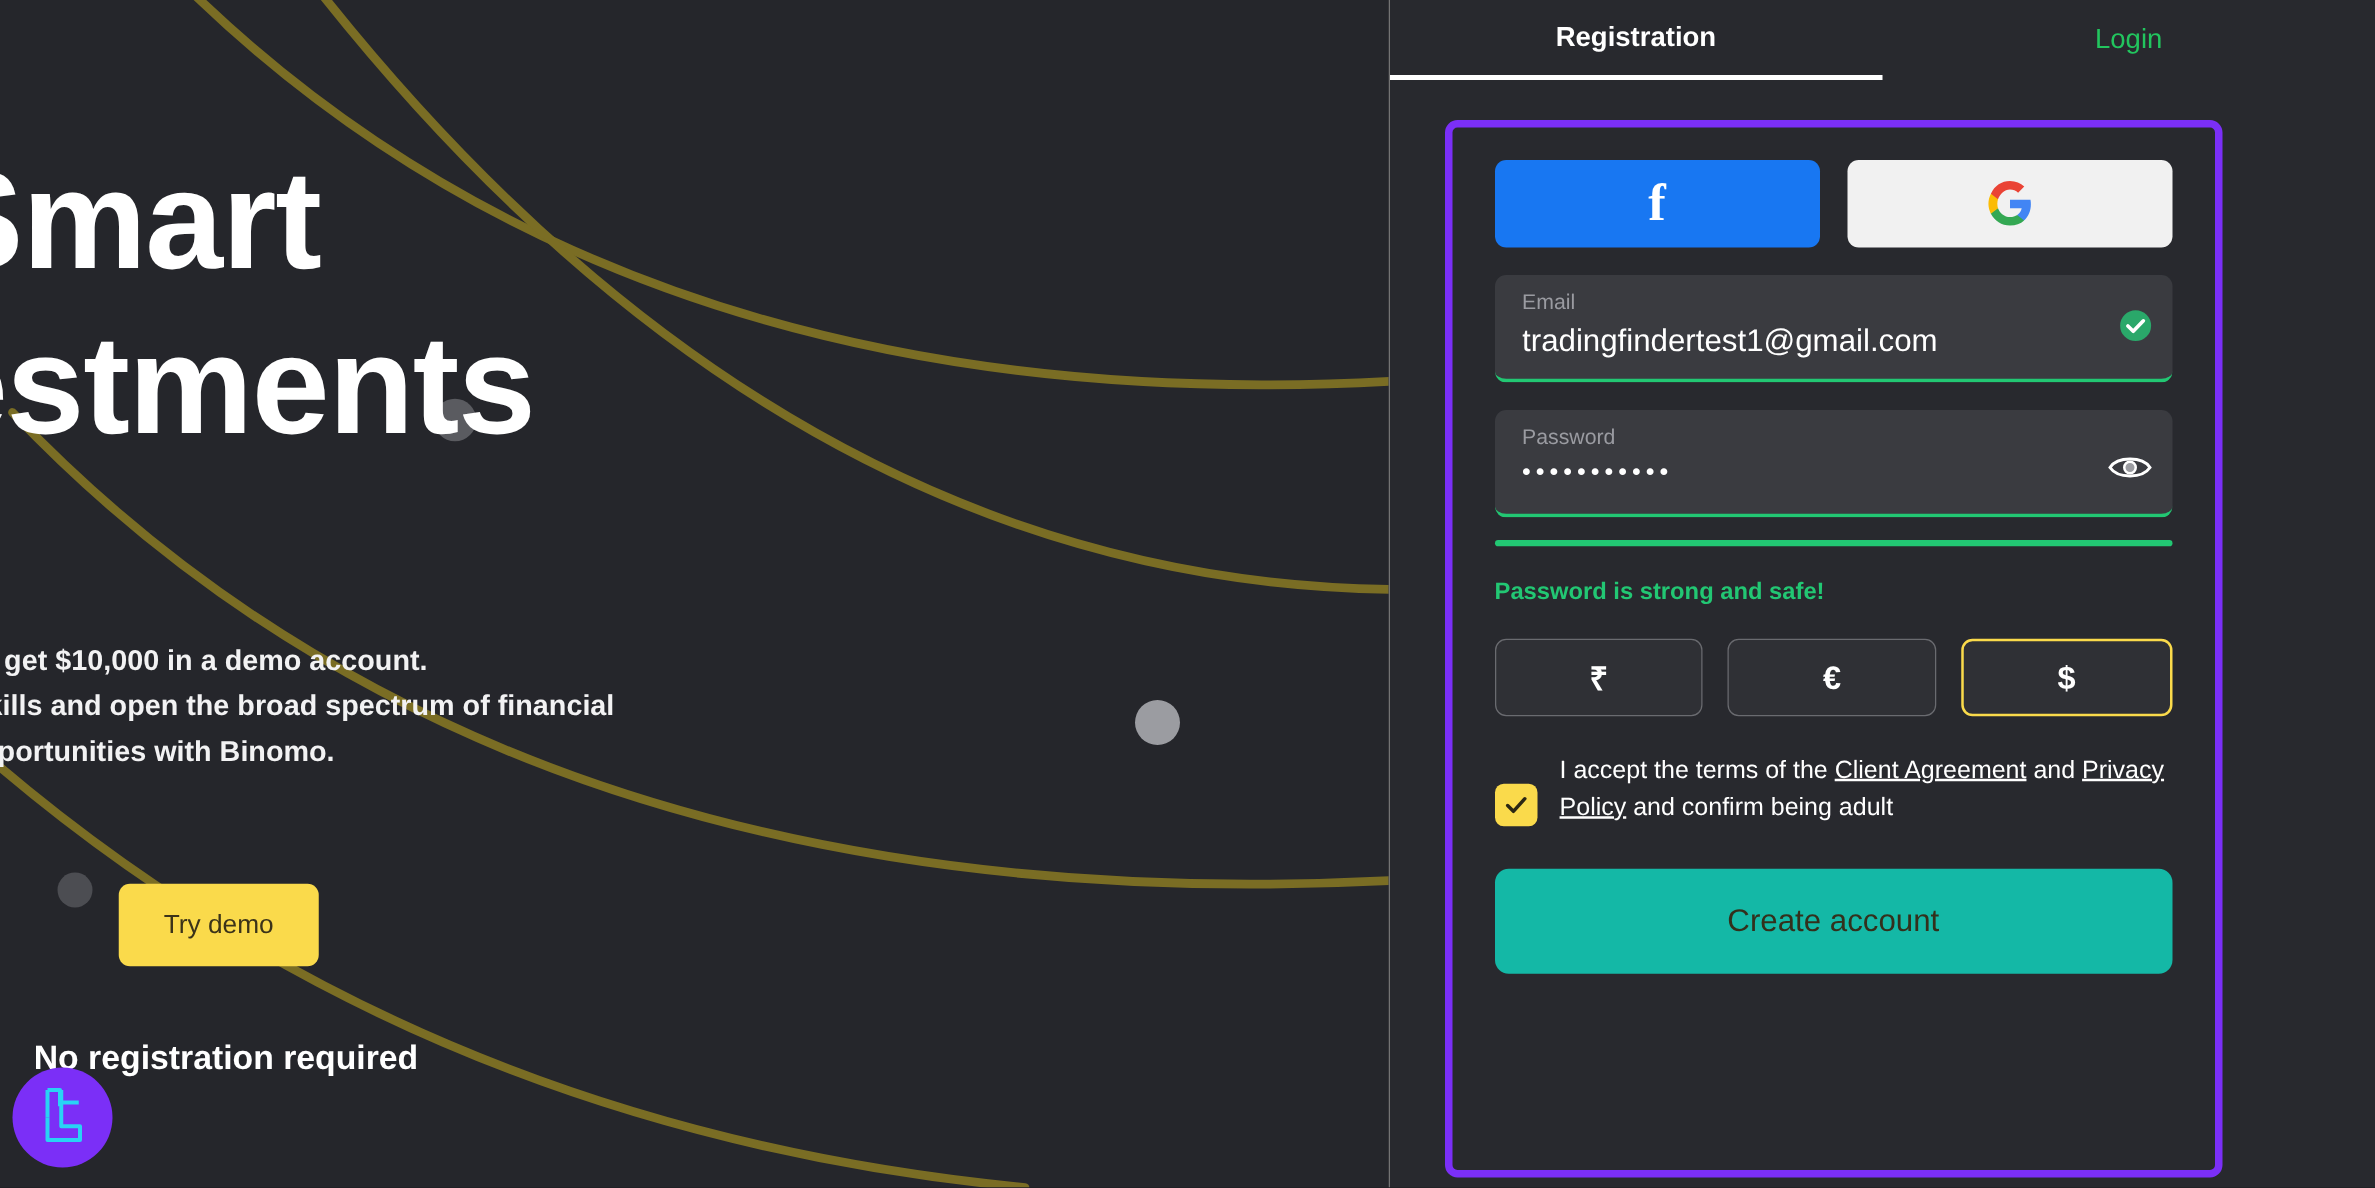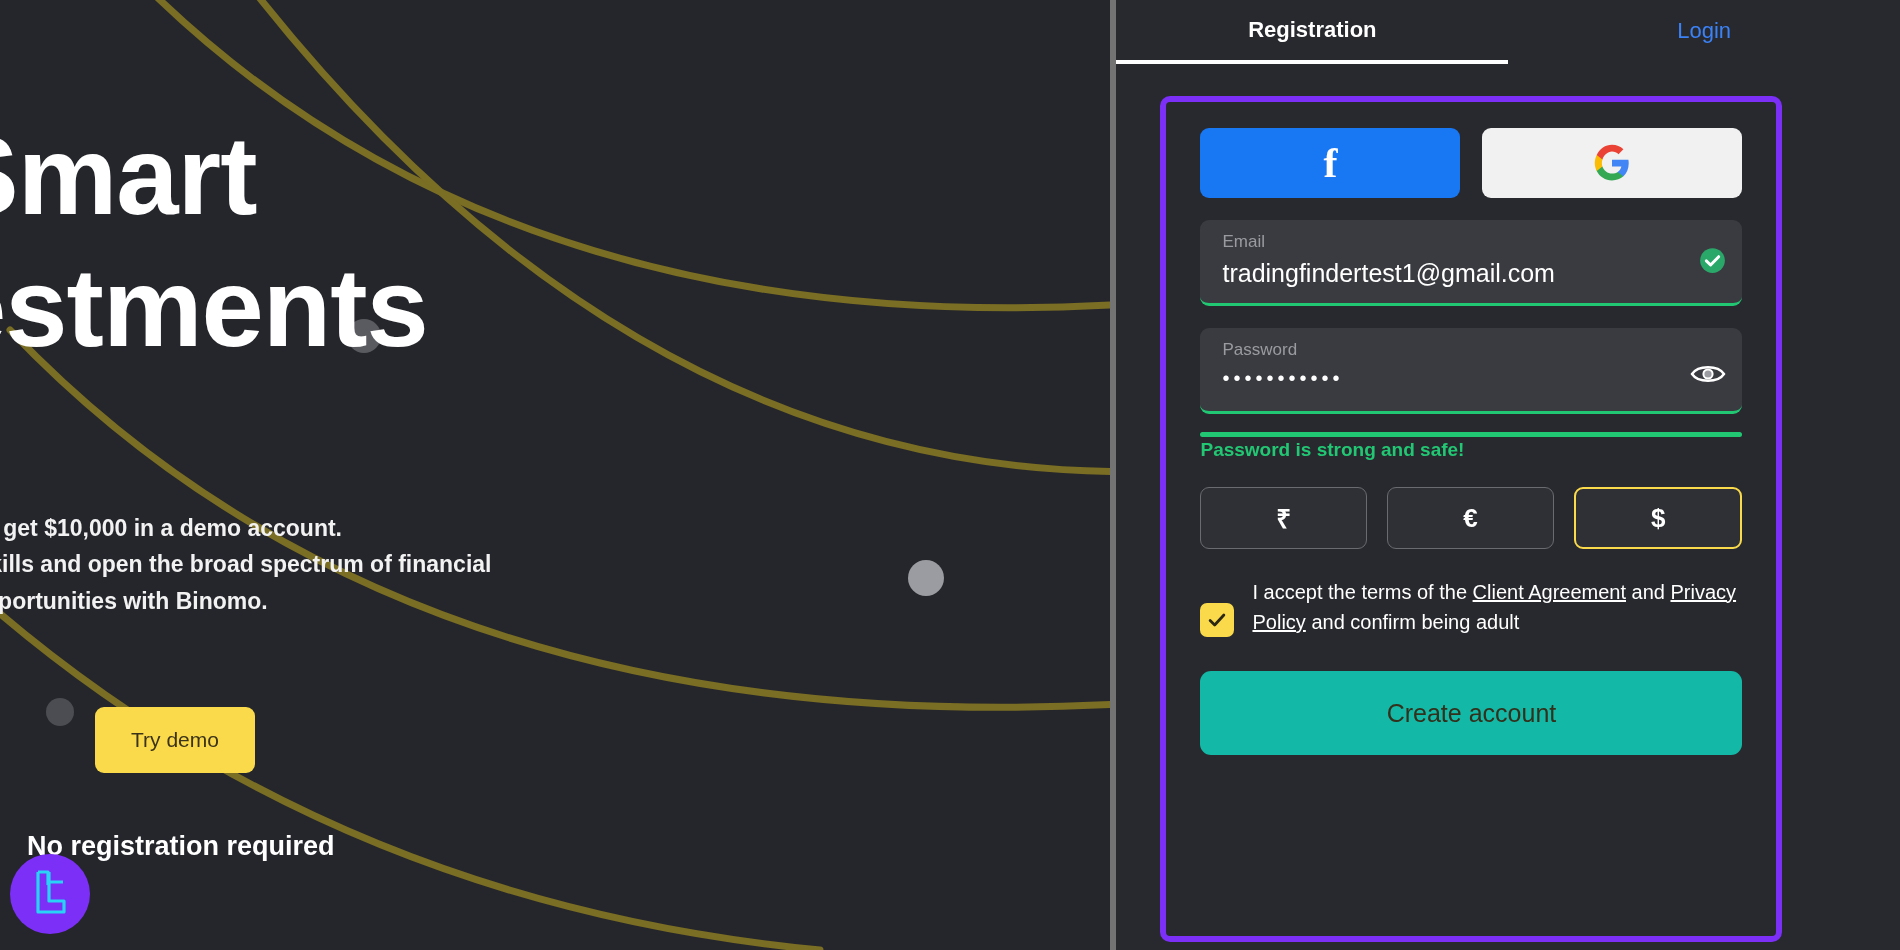--- a/index.html
+++ b/index.html
@@ -73,31 +73,31 @@
     background:#7b2ff7;
     z-index:5;
     display:flex; align-items:center; justify-content:center;
   }
 
   
   .panel {
     position:relative;
     width:840px; height:950px;
     background:#28292e;
-    border-left:6px solid #737373;
+    border-left:1px solid #737373;
   }
   .tabs {
     display:flex; position:relative;
     height:64px;
   }
   .tab {
     flex:1;
     display:flex; align-items:center; justify-content:center;
     font-size:22px;
-    color:#3b82f6;
+    color:#22c55e;
     cursor:pointer;
     border-bottom:2px solid transparent;
     background:none; border-top:none; border-left:none; border-right:none;
     font-family:"Liberation Sans", sans-serif;
   }
   .tab.active {
     color:#ffffff;
     font-weight:bold;
     border-bottom:4px solid #ffffff;
   }
@@ -153,21 +153,21 @@
     width:36px; height:24px;
     cursor:pointer;
   }
 
   .strength-bar {
     margin-top:18px;
     height:5px; border-radius:3px;
     background:#22c773;
   }
   .strength-text {
-    margin-top:2px;
+    margin-top:26px;
     color:#22c773;
     font-size:19px;
     font-weight:bold;
   }
 
   .currency-row { display:flex; gap:20px; margin-top:26px; }
   .currency-btn {
     flex:1; height:62px;
     background:#2f3035;
     border:1px solid #6a6b70;

